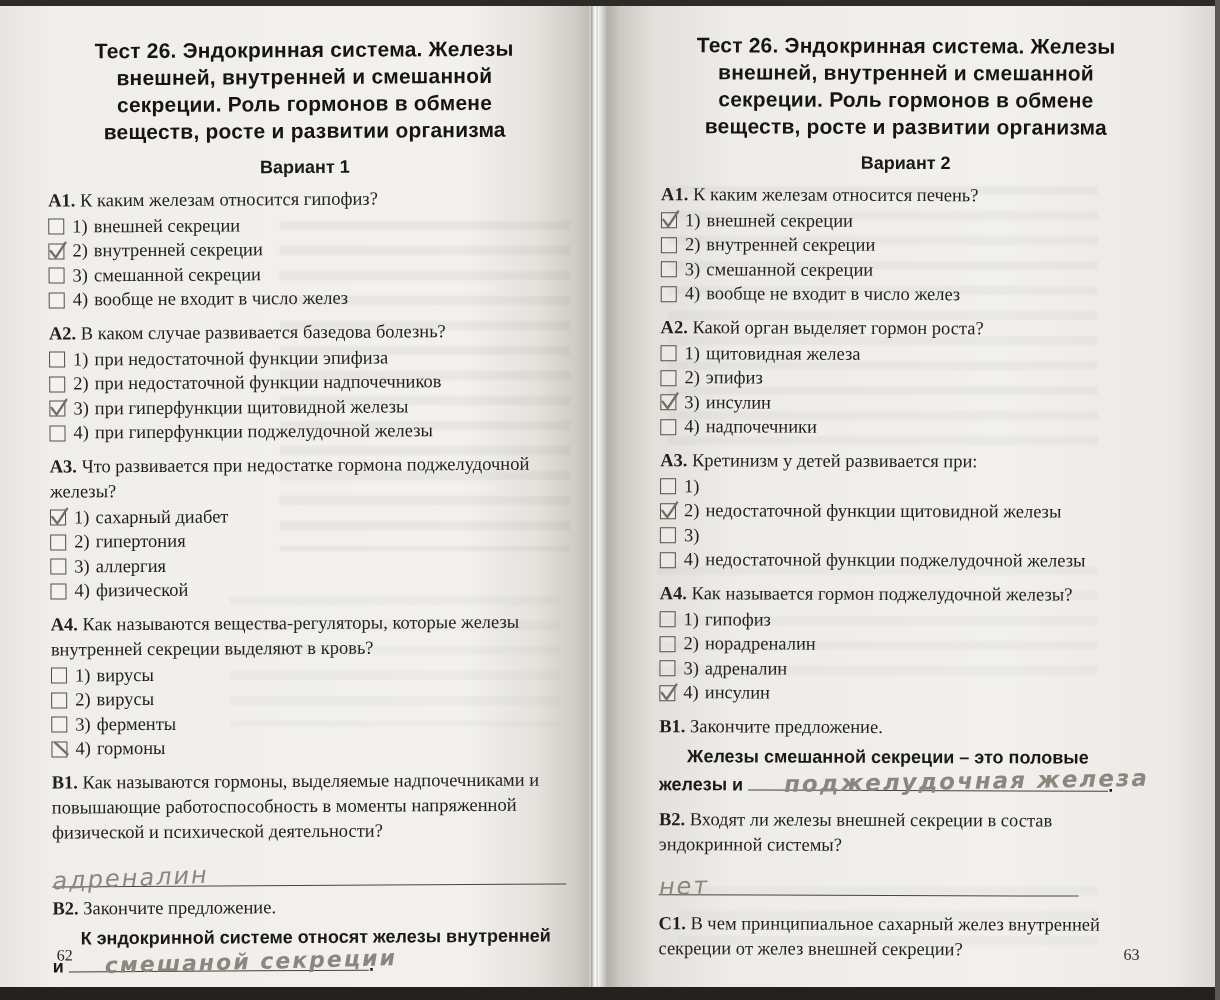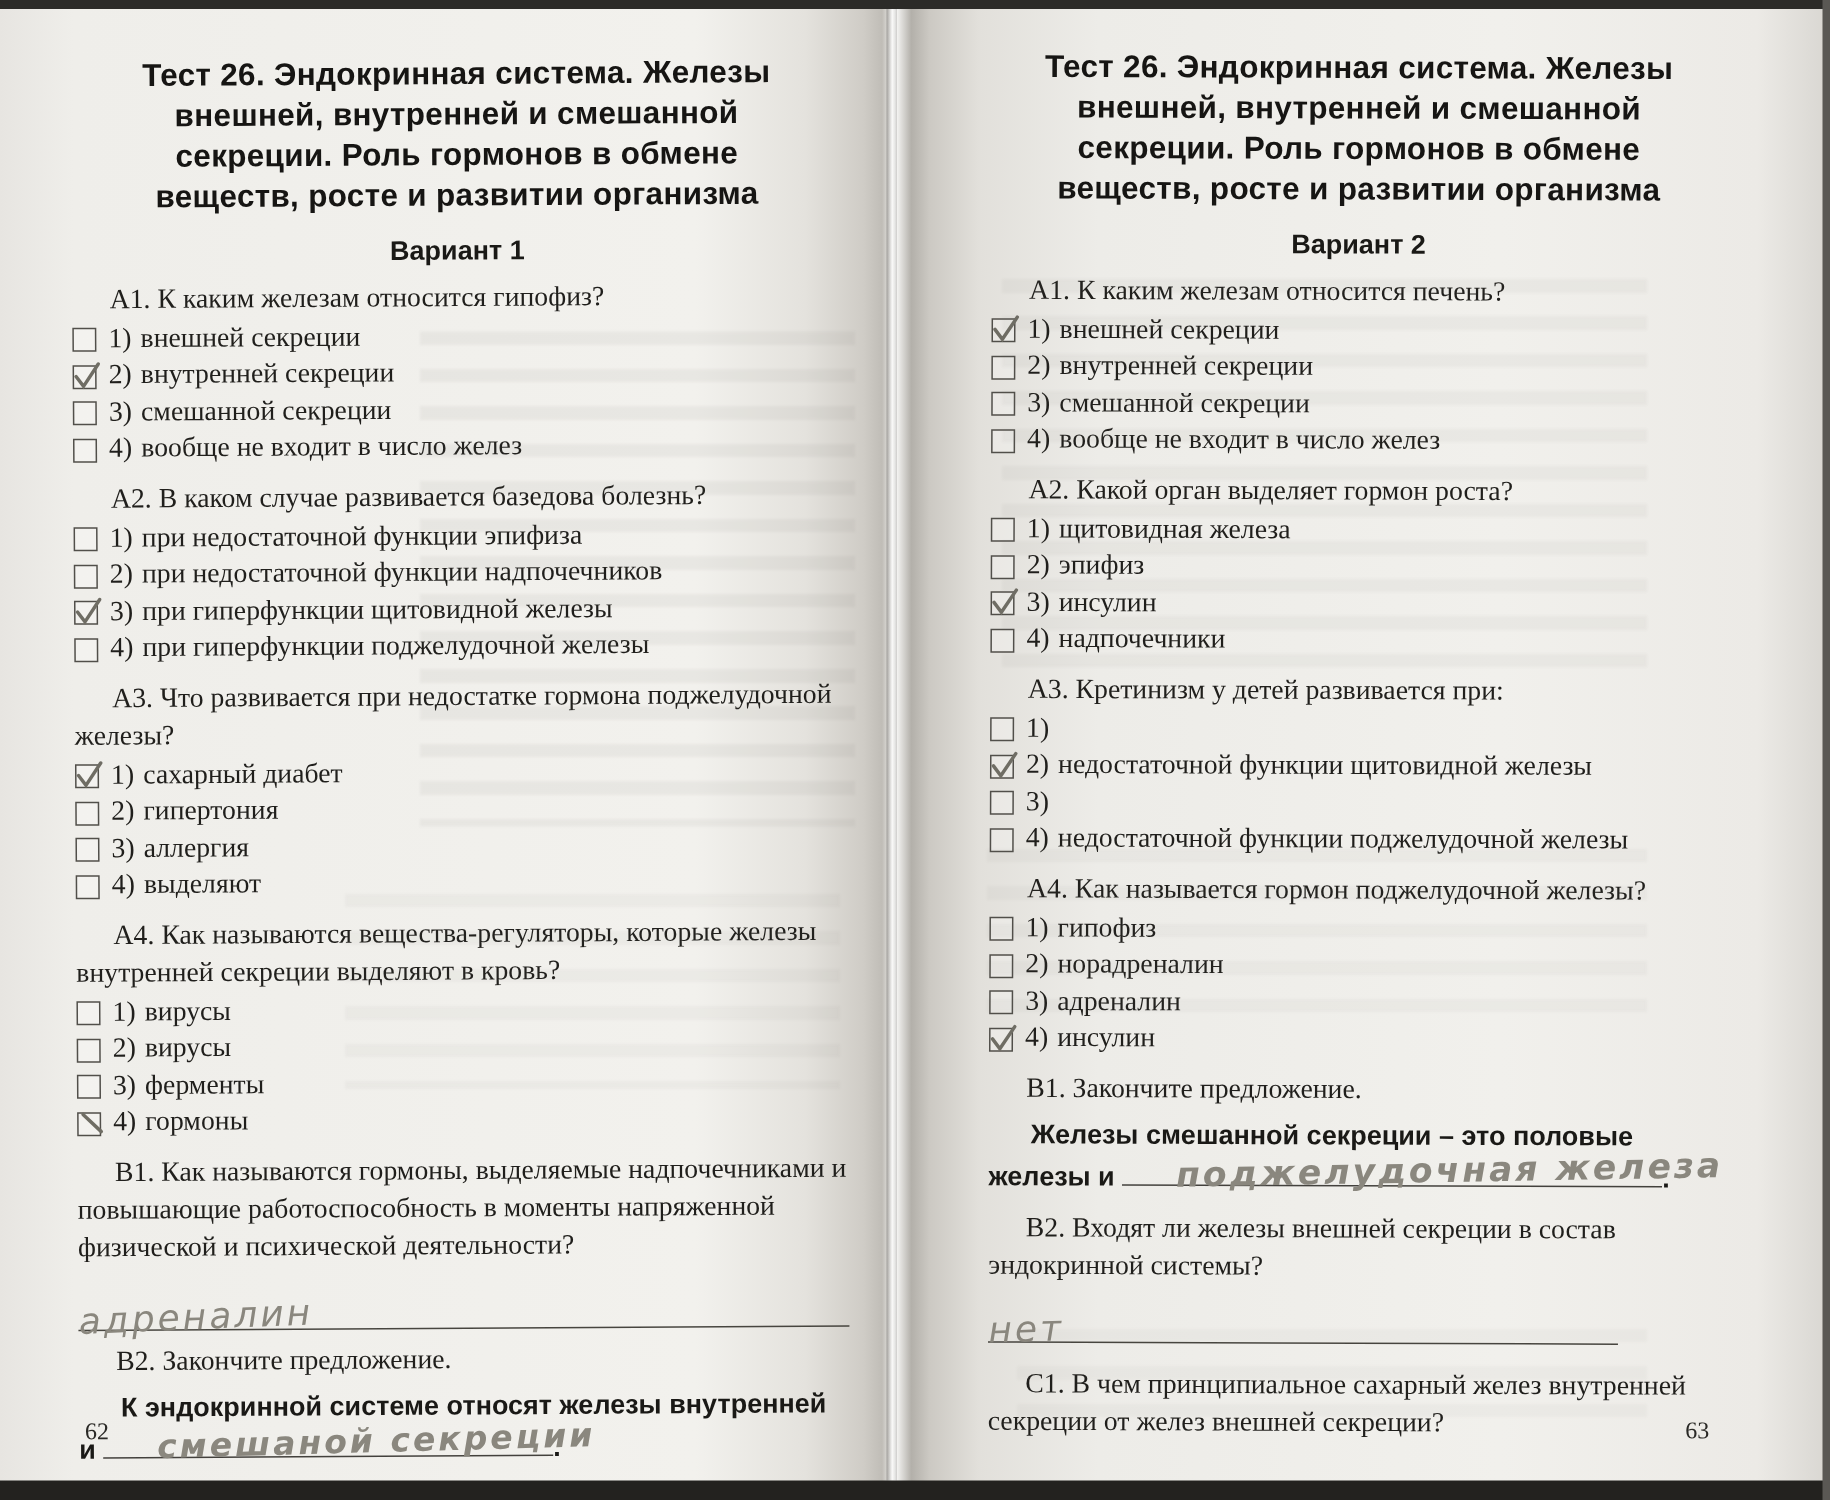--- a/index.html
+++ b/index.html
@@ -25,21 +25,21 @@
   .page-left .page-inner { transform:rotate(-0.35deg); }
   .page-right .page-inner { transform:rotate(0.2deg); }
 
   .title { font-family:"Liberation Sans", sans-serif; font-weight:bold;
            font-size:21px; line-height:27px; text-align:center; color:#161513; letter-spacing:.2px; }
   .variant { font-family:"Liberation Sans", sans-serif; font-weight:bold;
              font-size:18px; text-align:center; margin-top:13px; color:#1a1916; }
 
   .qblock { margin-top:9px; }
   .qtext { font-size:18.5px; line-height:25px; }
-  .qlabel { font-weight:normal;margin-left:25px; }
+  .qlabel { font-weight:bold; }
   .opts { margin-top:1px; }
   .opt { display:flex; align-items:center; height:24.5px; }
   .cb { position:relative; width:16px; height:16px; border:1.7px solid #514f4a;
         margin-right:8px; flex:0 0 16px; background:rgba(255,255,255,.25); }
   .mark { position:absolute; left:-2px; top:-4px; width:22px; height:22px; overflow:visible; }
   .optnum { margin-right:6px; font-size:18.5px; }
   .opttext { font-size:18.5px; white-space:nowrap; }
 
   .bold-sent { font-family:"Liberation Sans", sans-serif; font-weight:bold;
                font-size:18px; line-height:27px; margin-top:4px; text-indent:28px; color:#1a1916; }
@@ -194,21 +194,21 @@
     <span class="optnum">3)</span>
     <span class="opttext">аллергия</span>
   </div>
 
   <div class="opt">
     <span class="cb">
       
       
     </span>
     <span class="optnum">4)</span>
-    <span class="opttext">выделяют</span>
+    <span class="opttext">физической</span>
   </div>
 </div>
       </div>
 
       <div class="qblock">
         <p class="qtext"><b class="qlabel">А4.</b> <span>Как называются вещества-регуляторы, которые железы внутренней секреции выделяют в кровь?</span></p>
         <div class="opts">
   <div class="opt">
     <span class="cb">
       

